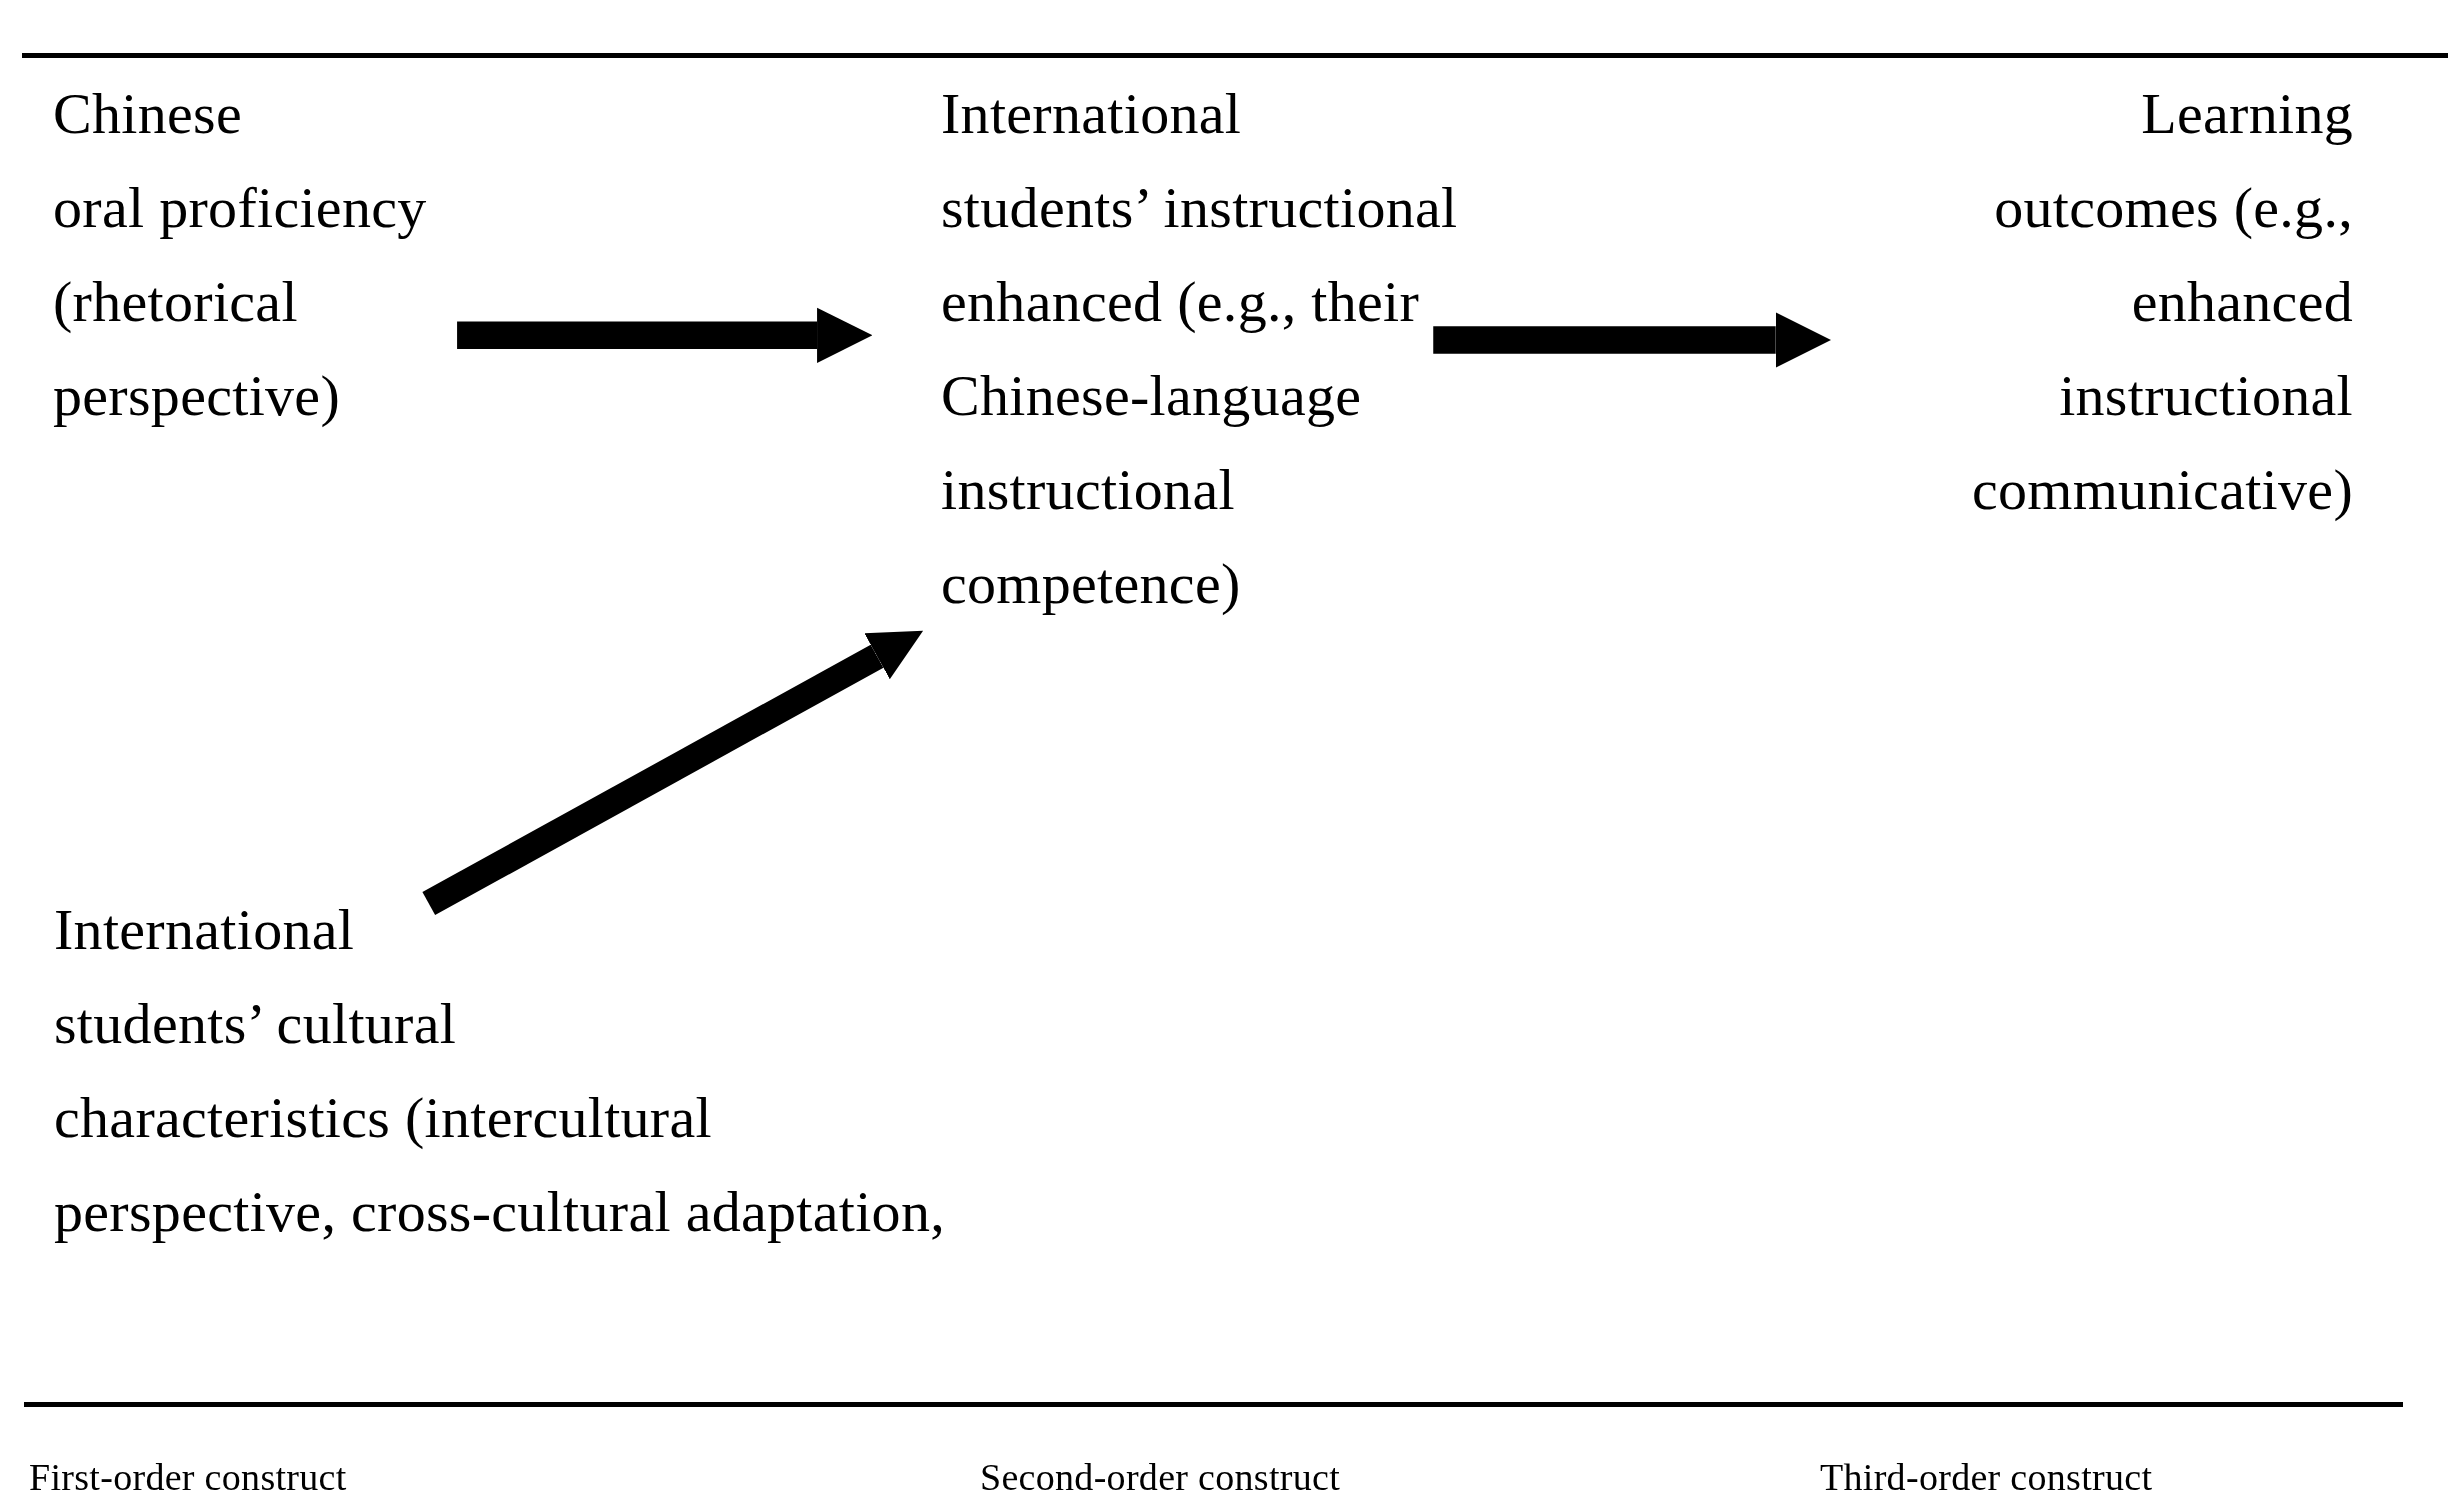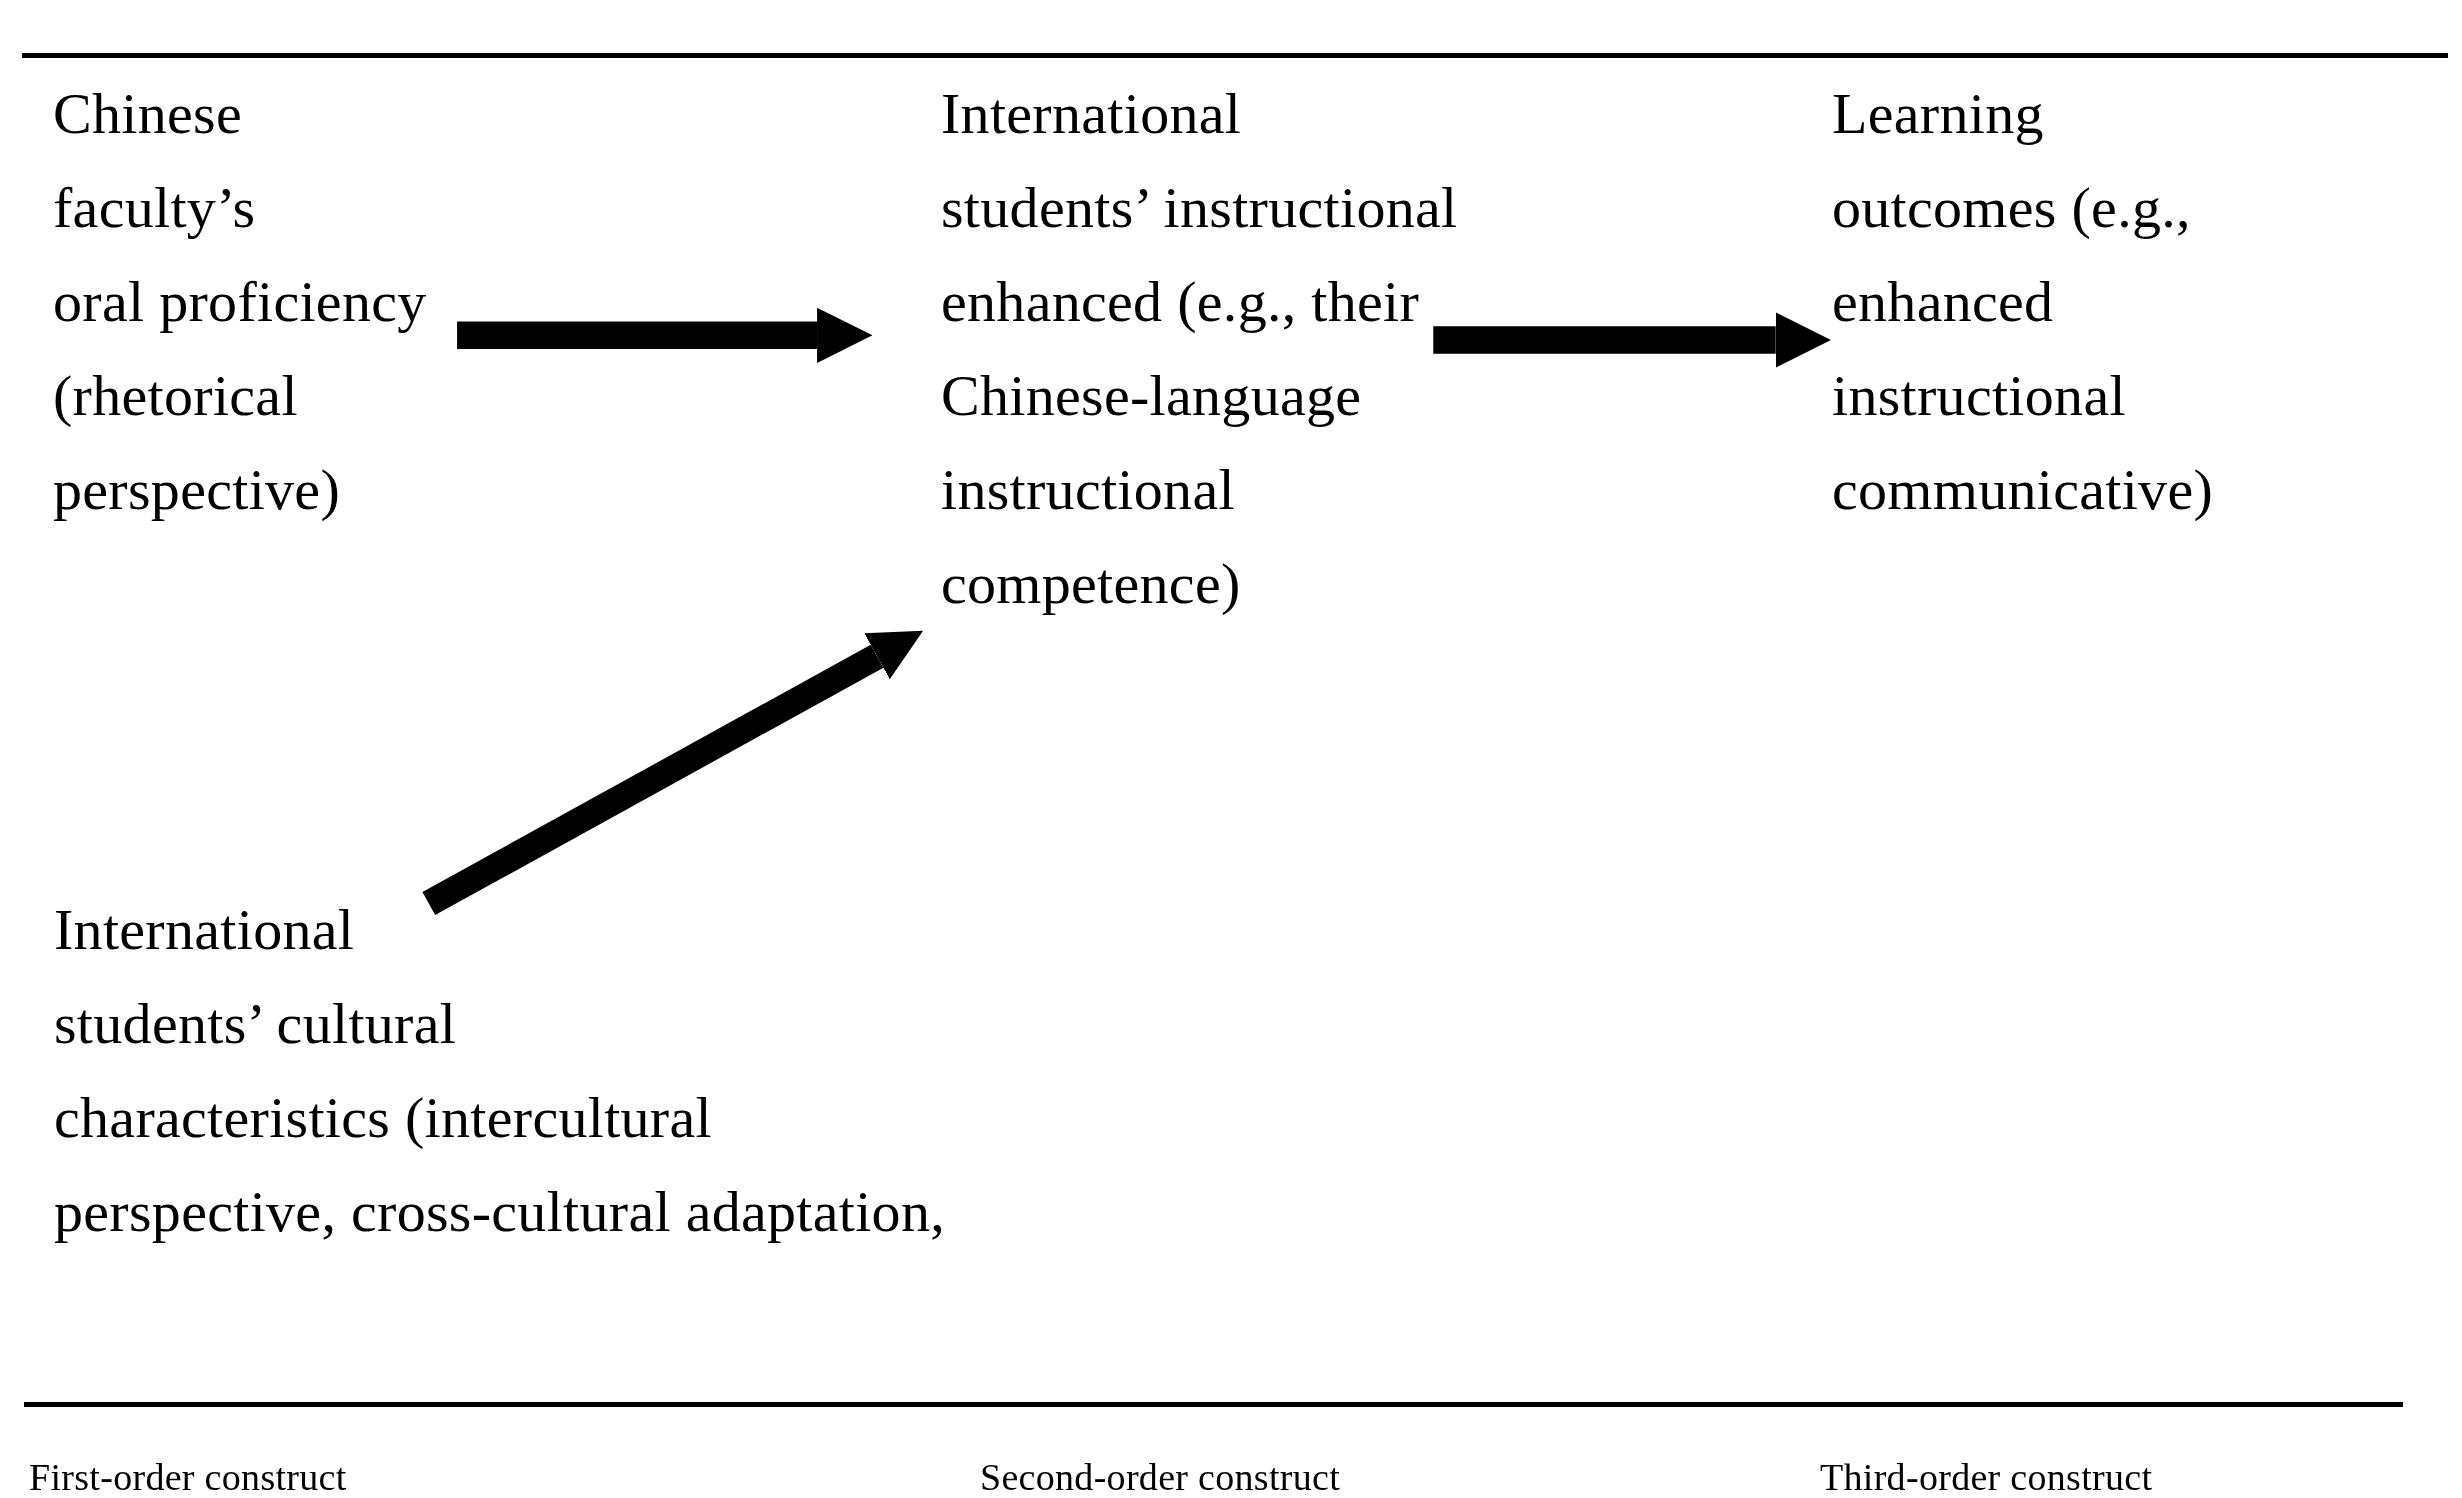--- a/index.html
+++ b/index.html
@@ -21,21 +21,21 @@
   .rule-bottom { left: 23.6px;  top: 1362px; width: 2379px; height: 4.7px; }
   .tblock {
     position: absolute;
     font-size: 58px;
     line-height: 94px;
     white-space: nowrap;
     letter-spacing: 0.3px;
   }
   .block-first    { left: 53px;   top: 27px; }
   .block-second   { left: 941px; top: 27px; }
-  .block-third    { left: 1832px; top: 27px; width: 472px; text-align: left; }
+  .block-third    { left: 1881px; top: 27px; width: 472px; text-align: right; }
   .block-moderator{ left: 54px;   top: 843px; }
   .order-label {
     position: absolute;
     top: 1390px;
     font-size: 38px;
     line-height: 94px;
     white-space: nowrap;
     letter-spacing: 0.3px;
     font-family: Liberation Serif, serif;
   }
@@ -64,21 +64,20 @@
         <polygon class="head" points="0,0 10,5 0,10"></polygon>
       </marker>
     </defs>
     <line x1="678" y1="438" x2="1212" y2="438" stroke-width="41" marker-end="url(#ah)"></line>
     <line x1="2126" y1="445" x2="2634" y2="445" stroke-width="41" marker-end="url(#ah)"></line>
     <line x1="636" y1="1281" x2="1301" y2="914" stroke-width="39" marker-end="url(#ah)"></line>
   </svg>
 
   <div class="tblock block-first">
     <div>Chinese</div>
-    <div>faculty’s</div>
     <div>oral proficiency</div>
     <div>(rhetorical</div>
     <div>perspective)</div>
   </div>
 
   <div class="tblock block-second">
     <div>International</div>
     <div>students’ instructional</div>
     <div>enhanced (e.g., their</div>
     <div>Chinese-language</div>

